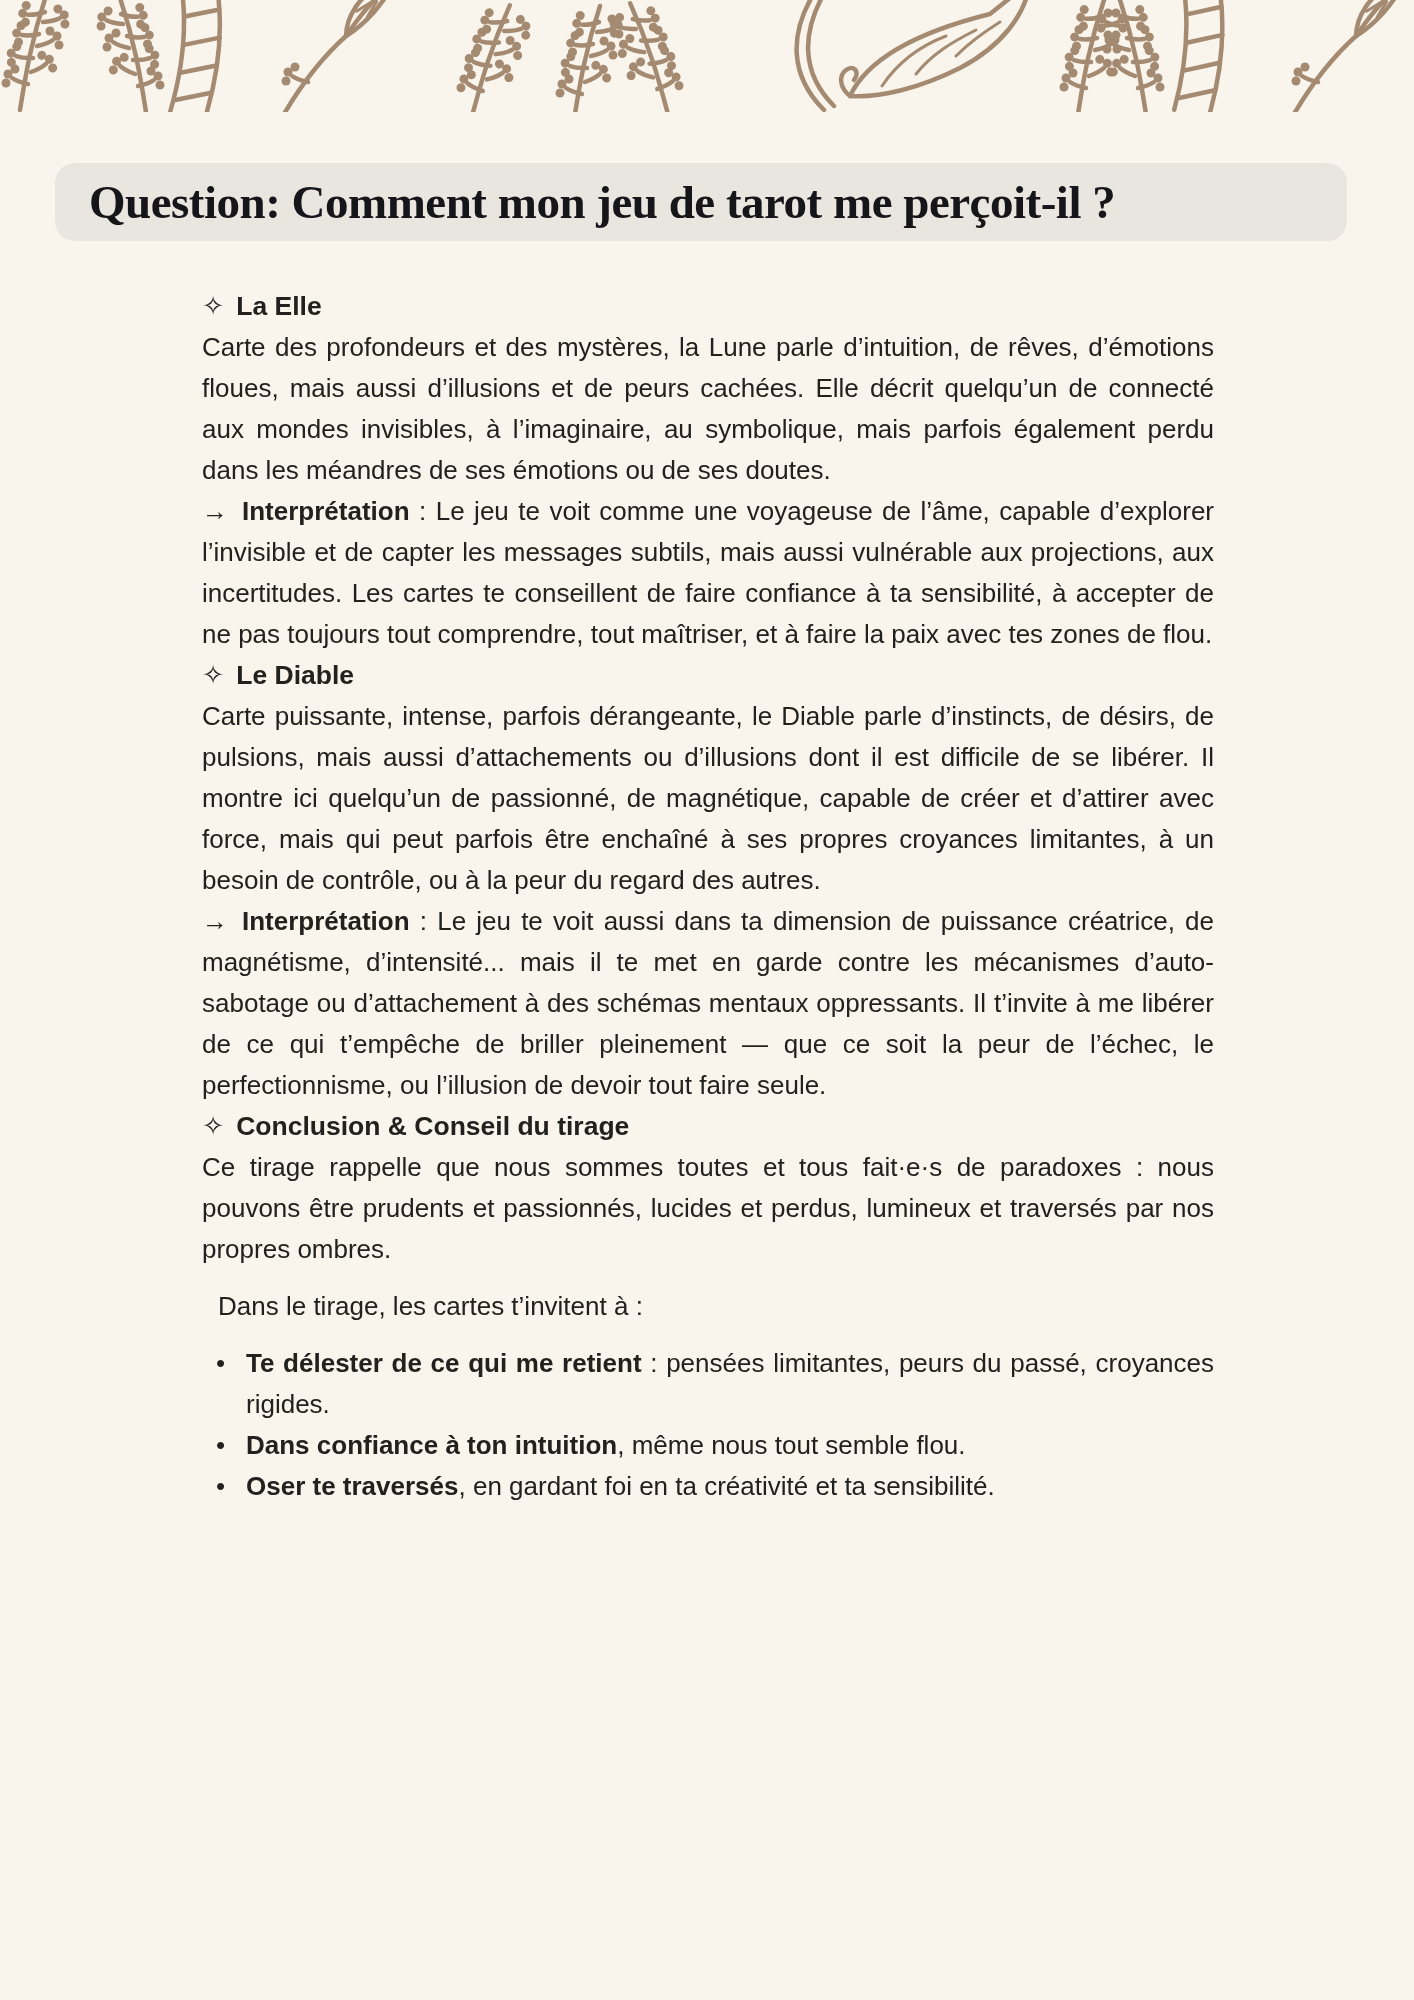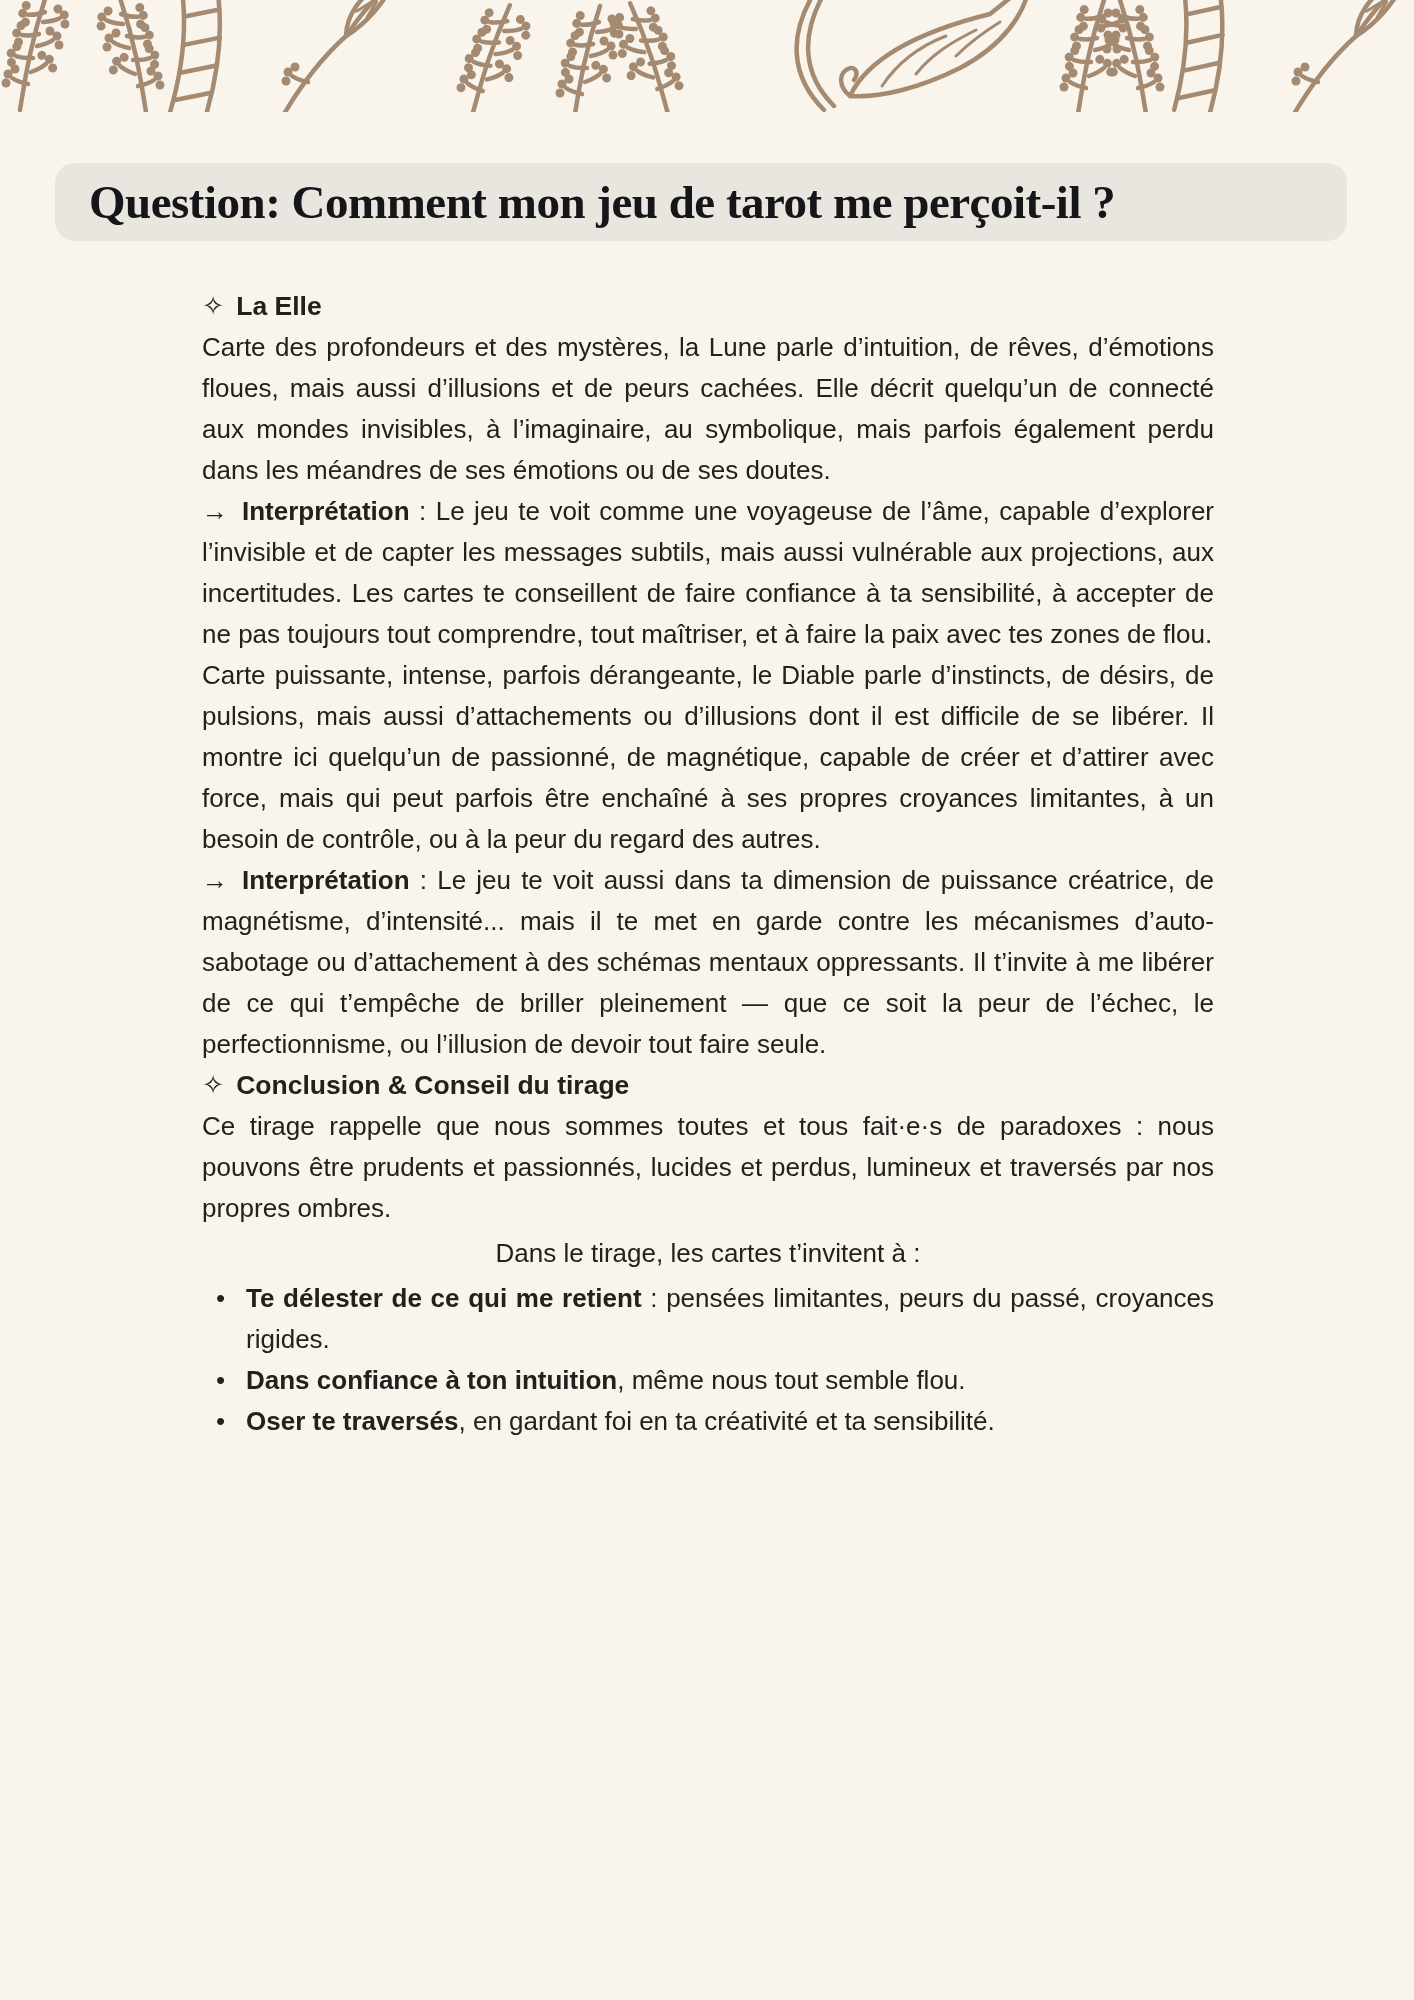--- a/index.html
+++ b/index.html
@@ -45,21 +45,21 @@
     position:absolute;top:286px;left:202px;
     width:1012px;
     font-size:26px;line-height:41px;
   }
   .section-heading{margin:0;font-size:26.5px;font-weight:700;}
   .sparkle{font-weight:400;padding-right:12px;}
   .para{margin:0 0 30px 0;text-align:justify;}
   .para:last-child{margin-bottom:0;}
   .arrow{padding-right:14px;}
   .interp-label{font-weight:700;}
-  .intro-line{margin:4px;text-align:center;}
+  .intro-line{margin:16px;}
   ul.advice{list-style:none;margin:0;padding:0 0 0 14px;}
   ul.advice li{position:relative;padding-left:30px;text-align:justify;}
   ul.advice .bullet{position:absolute;left:0;top:0;}
   .b{font-weight:700;}
 </style>
 </head>
 <body>
 
 <div class="page">
 
@@ -151,20 +151,23 @@
         <span class="sparkle">✧</span><span>La Elle</span>
       </h2>
       <p class="para">Carte des profondeurs et des mystères, la Lune parle d’intuition, de rêves, d’émotions floues, mais aussi d’illusions et de peurs cachées. Elle décrit quelqu’un de connecté aux mondes invisibles, à l’imaginaire, au symbolique, mais parfois également perdu dans les méandres de ses émotions ou de ses doutes.</p>
     </section>
 
     <section>
       <p class="para"><span class="arrow">→</span><span class="interp-label">Interprétation</span><span> : </span><span>Le jeu te voit comme une voyageuse de l’âme, capable d’explorer l’invisible et de capter les messages subtils, mais aussi vulnérable aux projections, aux incertitudes. Les cartes te conseillent de faire confiance à ta sensibilité, à accepter de ne pas toujours tout comprendre, tout maîtriser, et à faire la paix avec tes zones de flou.</span></p>
     </section>
 
     <section>
+      <h2 class="section-heading">
+        <span class="sparkle">✧</span><span>Le Diable</span>
+      </h2>
       <p class="para">Carte puissante, intense, parfois dérangeante, le Diable parle d’instincts, de désirs, de pulsions, mais aussi d’attachements ou d’illusions dont il est difficile de se libérer. Il montre ici quelqu’un de passionné, de magnétique, capable de créer et d’attirer avec force, mais qui peut parfois être enchaîné à ses propres croyances limitantes, à un besoin de contrôle, ou à la peur du regard des autres.</p>
     </section>
 
     <section>
       <p class="para"><span class="arrow">→</span><span class="interp-label">Interprétation</span><span> : </span><span>Le jeu te voit aussi dans ta dimension de puissance créatrice, de magnétisme, d’intensité... mais il te met en garde contre les mécanismes d’auto-sabotage ou d’attachement à des schémas mentaux oppressants. Il t’invite à me libérer de ce qui t’empêche de briller pleinement — que ce soit la peur de l’échec, le perfectionnisme, ou l’illusion de devoir tout faire seule.</span></p>
     </section>
 
     <section>
       <h2 class="section-heading">
         <span class="sparkle">✧</span><span>Conclusion &amp; Conseil du tirage</span>

